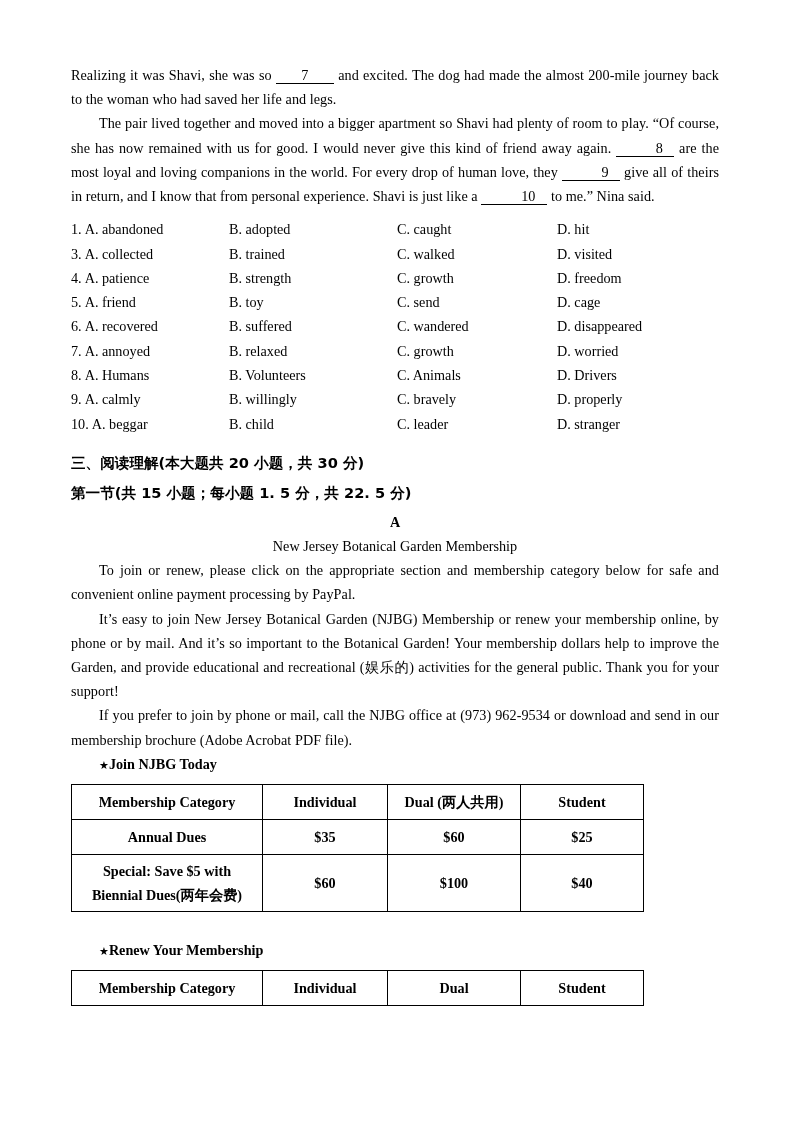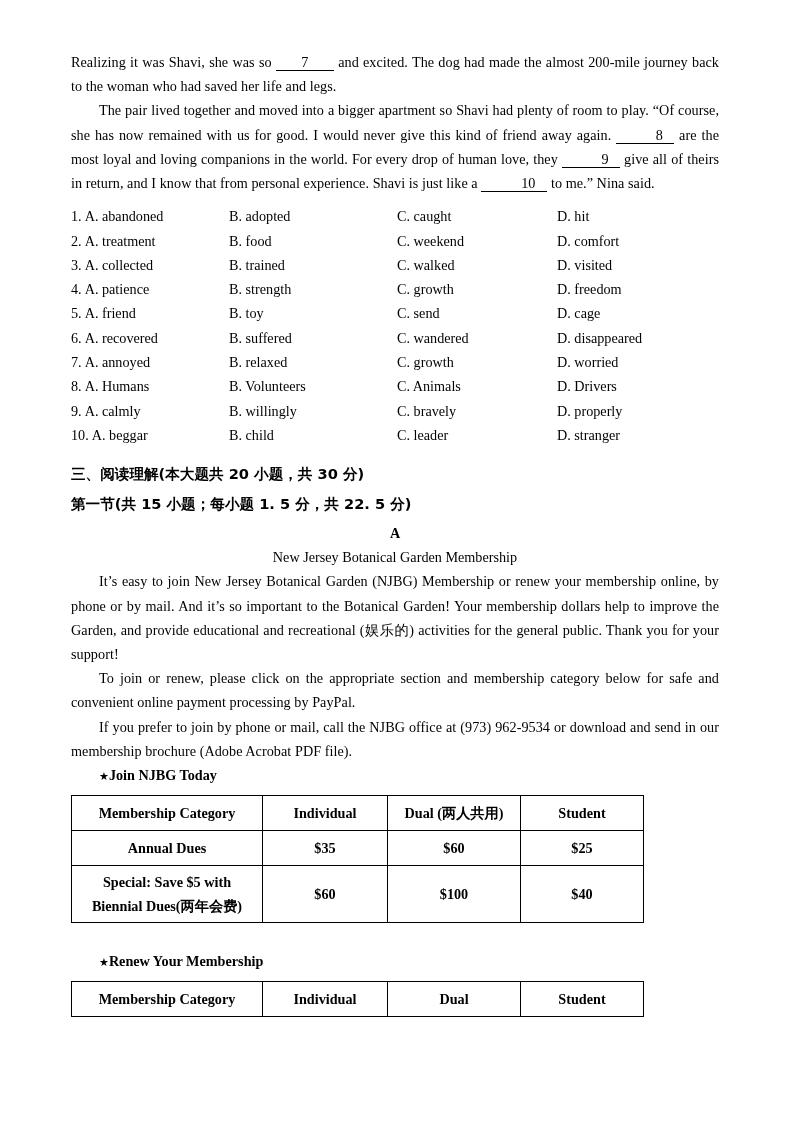--- a/index.html
+++ b/index.html
@@ -16,21 +16,21 @@
     width: 794px;
     height: 1123px;
     background: #ffffff;
     overflow: hidden;
     box-sizing: border-box;
     padding: 0;
   }
   .content {
     position: absolute;
     left: 71px;
-    top: 50px;
+    top: 63px;
     width: 648px;
   }
   .para {
     font-size: 14.2px;
     line-height: 24.2px;
     text-align: justify;
     text-justify: inter-word;
     margin: 0;
     letter-spacing: 0.05px;
   }
@@ -146,26 +146,20 @@
 
     <div class="options">
 
       <div class="opt-row">
         <span class="opt-cell c0"><span class="opt-num">1.</span><span>A. abandoned</span></span>
         <span class="opt-cell c1">B. adopted</span>
         <span class="opt-cell c2">C. caught</span>
         <span class="opt-cell c3">D. hit</span>
       </div>
 
-      <div class="opt-row">
-        <span class="opt-cell c0"><span class="opt-num">2.</span><span>A. treatment</span></span>
-        <span class="opt-cell c1">B. food</span>
-        <span class="opt-cell c2">C. weekend</span>
-        <span class="opt-cell c3">D. comfort</span>
-      </div>
 
       <div class="opt-row">
         <span class="opt-cell c0"><span class="opt-num">3.</span><span>A. collected</span></span>
         <span class="opt-cell c1">B. trained</span>
         <span class="opt-cell c2">C. walked</span>
         <span class="opt-cell c3">D. visited</span>
       </div>
 
       <div class="opt-row">
         <span class="opt-cell c0"><span class="opt-num">4.</span><span>A. patience</span></span>
@@ -220,22 +214,22 @@
 
     <div class="sec-gap"></div>
 
     <p class="cjk-heading">三、阅读理解(本大题共 20 小题，共 30 分)</p>
     <div class="sec-gap2"></div>
     <p class="cjk-heading">第一节(共 15 小题；每小题 1. 5 分，共 22. 5 分)</p>
 
     <p class="center-letter">A</p>
 
     <p class="passage-title">New Jersey Botanical Garden Membership</p>
+    <p class="para indent">To join or renew, please click on the appropriate section and membership category below for safe and convenient online payment processing by PayPal.</p>
     <p class="para indent">It’s easy to join New Jersey Botanical Garden (NJBG) Membership or renew your membership online, by phone or by mail. And it’s so important to the Botanical Garden! Your membership dollars help to improve the Garden, and provide educational and recreational (娱乐的) activities for the general public. Thank you for your support!</p>
-    <p class="para indent">To join or renew, please click on the appropriate section and membership category below for safe and convenient online payment processing by PayPal.</p>
     <p class="para indent">If you prefer to join by phone or mail, call the NJBG office at (973) 962-9534 or download and send in our membership brochure (Adobe Acrobat PDF file).</p>
 
     <p class="star-line"><span class="star-glyph">★</span><span>Join NJBG Today</span></p>
 
     <table class="mem">
       <tbody>
         <tr>
           <td class="left-col h-head">Membership Category</td>
           <td class="col-ind h-head">Individual</td>
           <td class="col-dual h-head">Dual (两人共用)</td>

